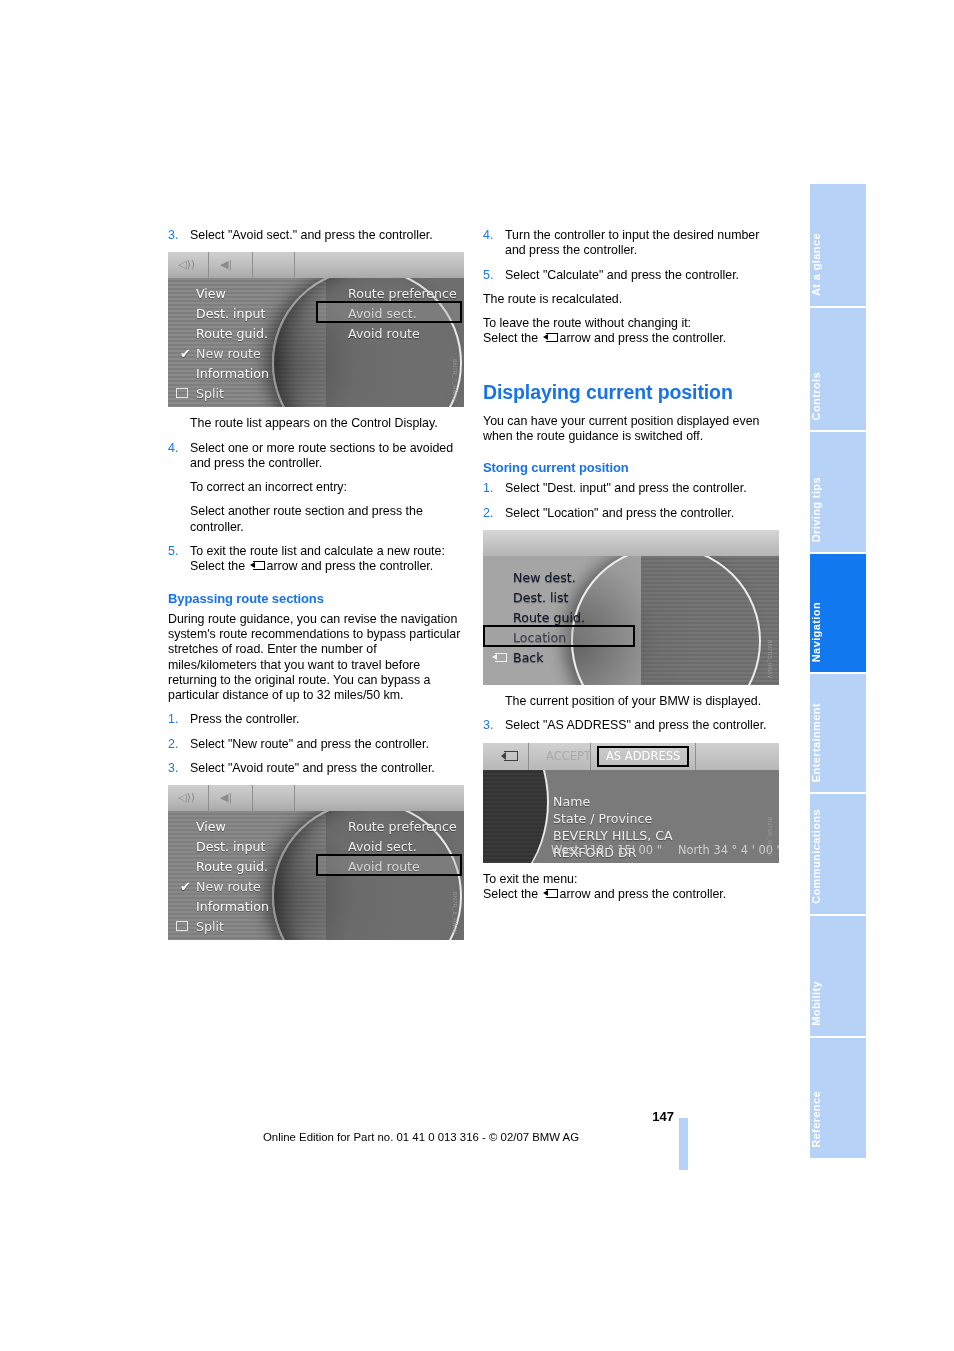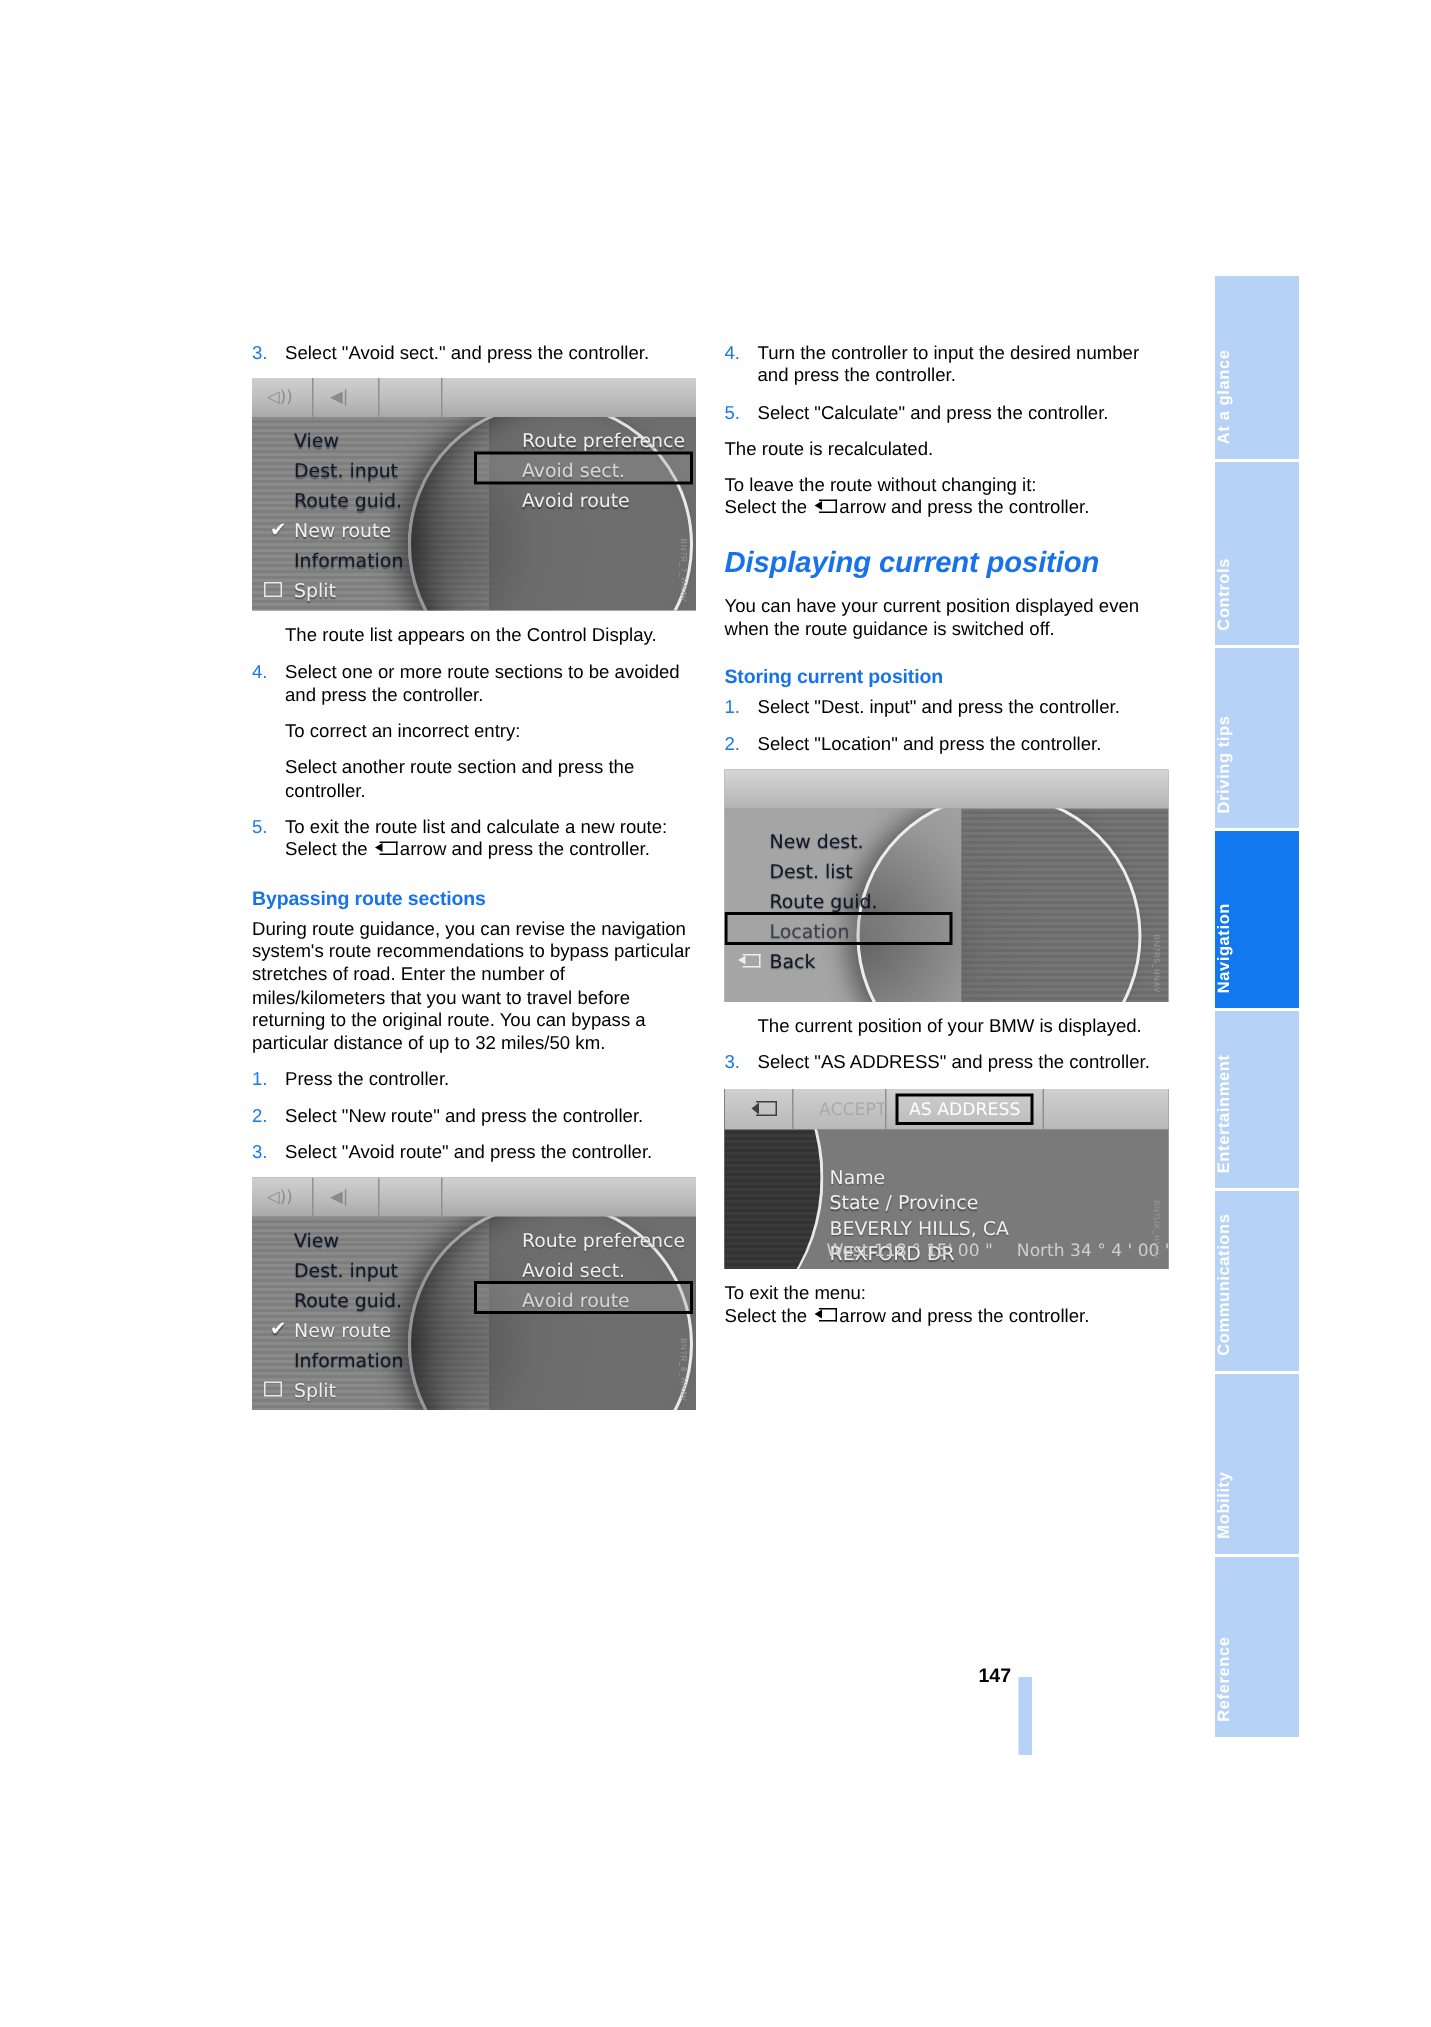--- a/index.html
+++ b/index.html
@@ -35,24 +35,23 @@
 
   .para { margin-bottom: 9px; }
   .para-indent { margin-left: 22px; margin-bottom: 9px; }
 
   
   h1.sect {
     color: #1873EB;
     font-size: 19.5px;
     font-weight: bold;
     line-height: 23px;
-    margin-top: 17px;
+    margin-top: 34px;
     margin-bottom: 10px;
     letter-spacing: -0.1px;
-    font-style: italic;
   }
   h2.sub {
     color: #1873EB;
     font-size: 13px;
     font-weight: bold;
     line-height: 16px;
     margin-top: 16px;
     margin-bottom: 5px;
     letter-spacing: -0.1px;
   }
@@ -138,21 +137,21 @@
     position: absolute;
     color: #efefef;
     font-size: 12.6px;
     line-height: 20px;
     white-space: nowrap;
     text-shadow: 0 1px 1px rgba(0,0,0,.45);
   }
   .menu.left-menu  { left: 28px; top: 32px; }
   .menu.right-menu { left: 180px; top: 32px; }
   .menu .row { height: 20px; position: relative; padding-left: 0; }
-  .menu .row.dim { color: #0f172a; }
+  .menu .row.dim { color: #ffffff; }
 
   .sel-box {
     position: absolute;
     border: 2px solid #000;
     background: rgba(160,160,160,0.30);
   }
 
   .check {
     position: absolute; left: -16px; top: 2px;
     color: #fff; font-size: 13px; line-height: 15px;
@@ -517,14 +516,15 @@
     <div class="tab" style="height:120px;">
       <span>Mobility</span>
       </div>
     <div class="tab" style="height:120px;">
       <span>Reference</span>
       </div>
   </div>
 
   <div class="pagenum">147</div>
   <div class="pagebar"></div>
+  <div class="footer">Online Edition for Part no. 01 41 0 013 316 - © 02/07 BMW AG</div>
 
 </div>
 
 </body></html>

